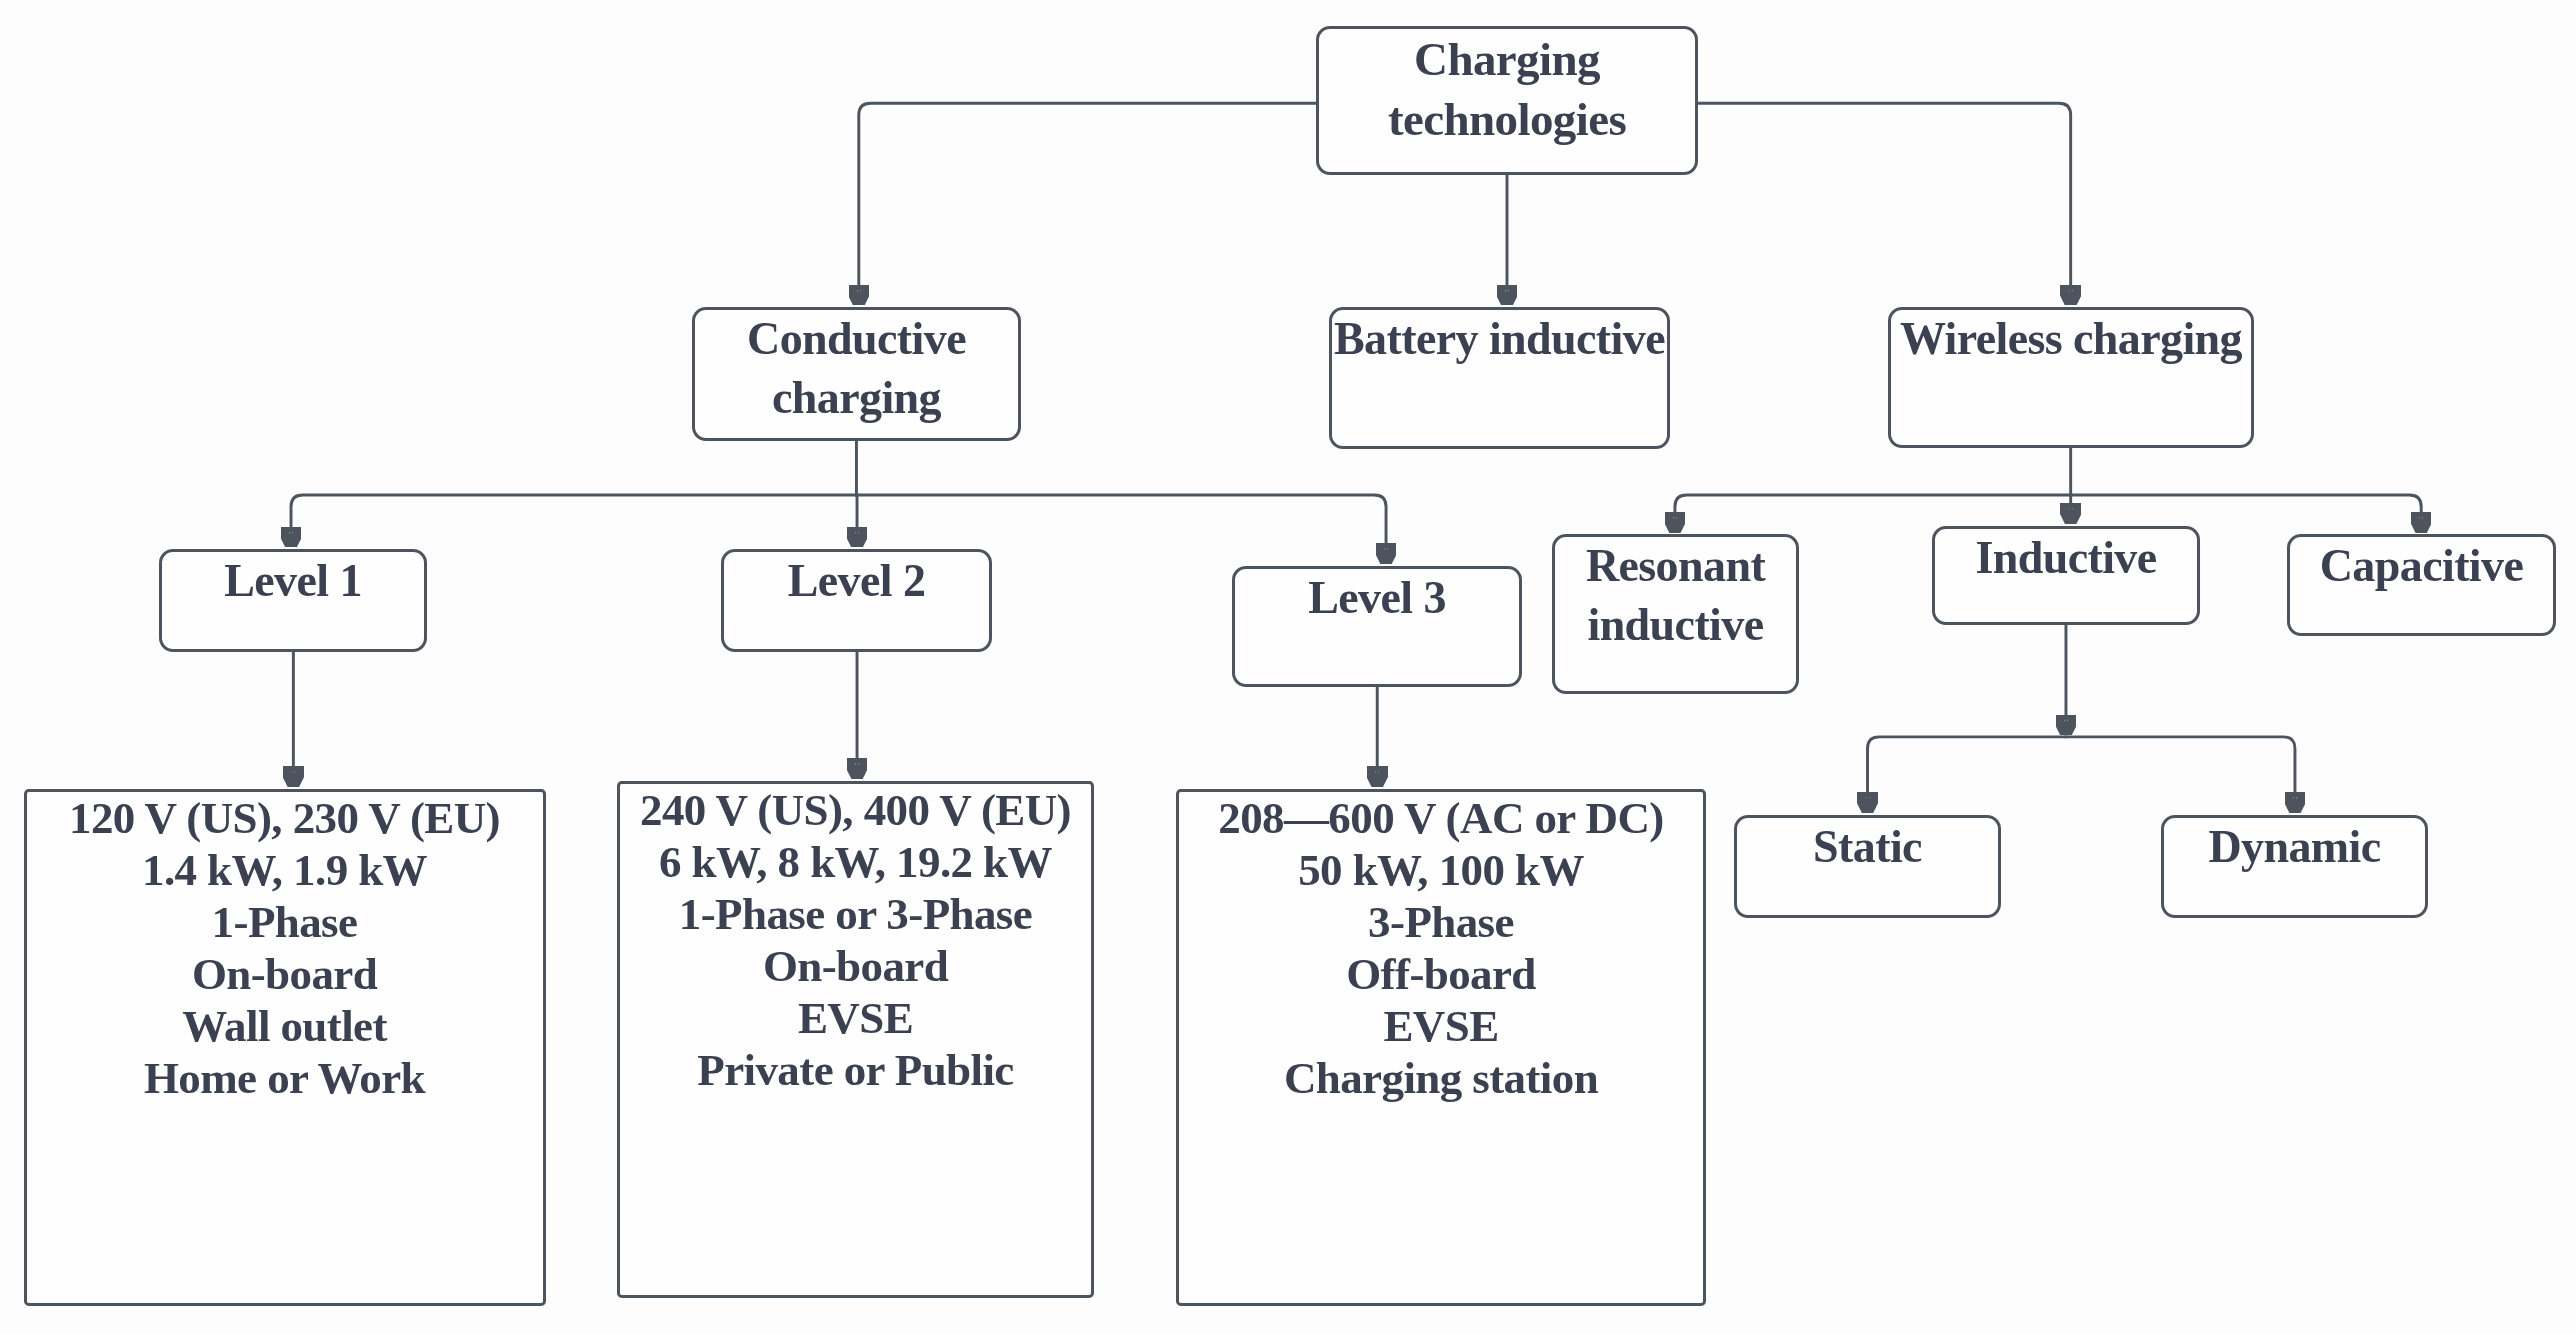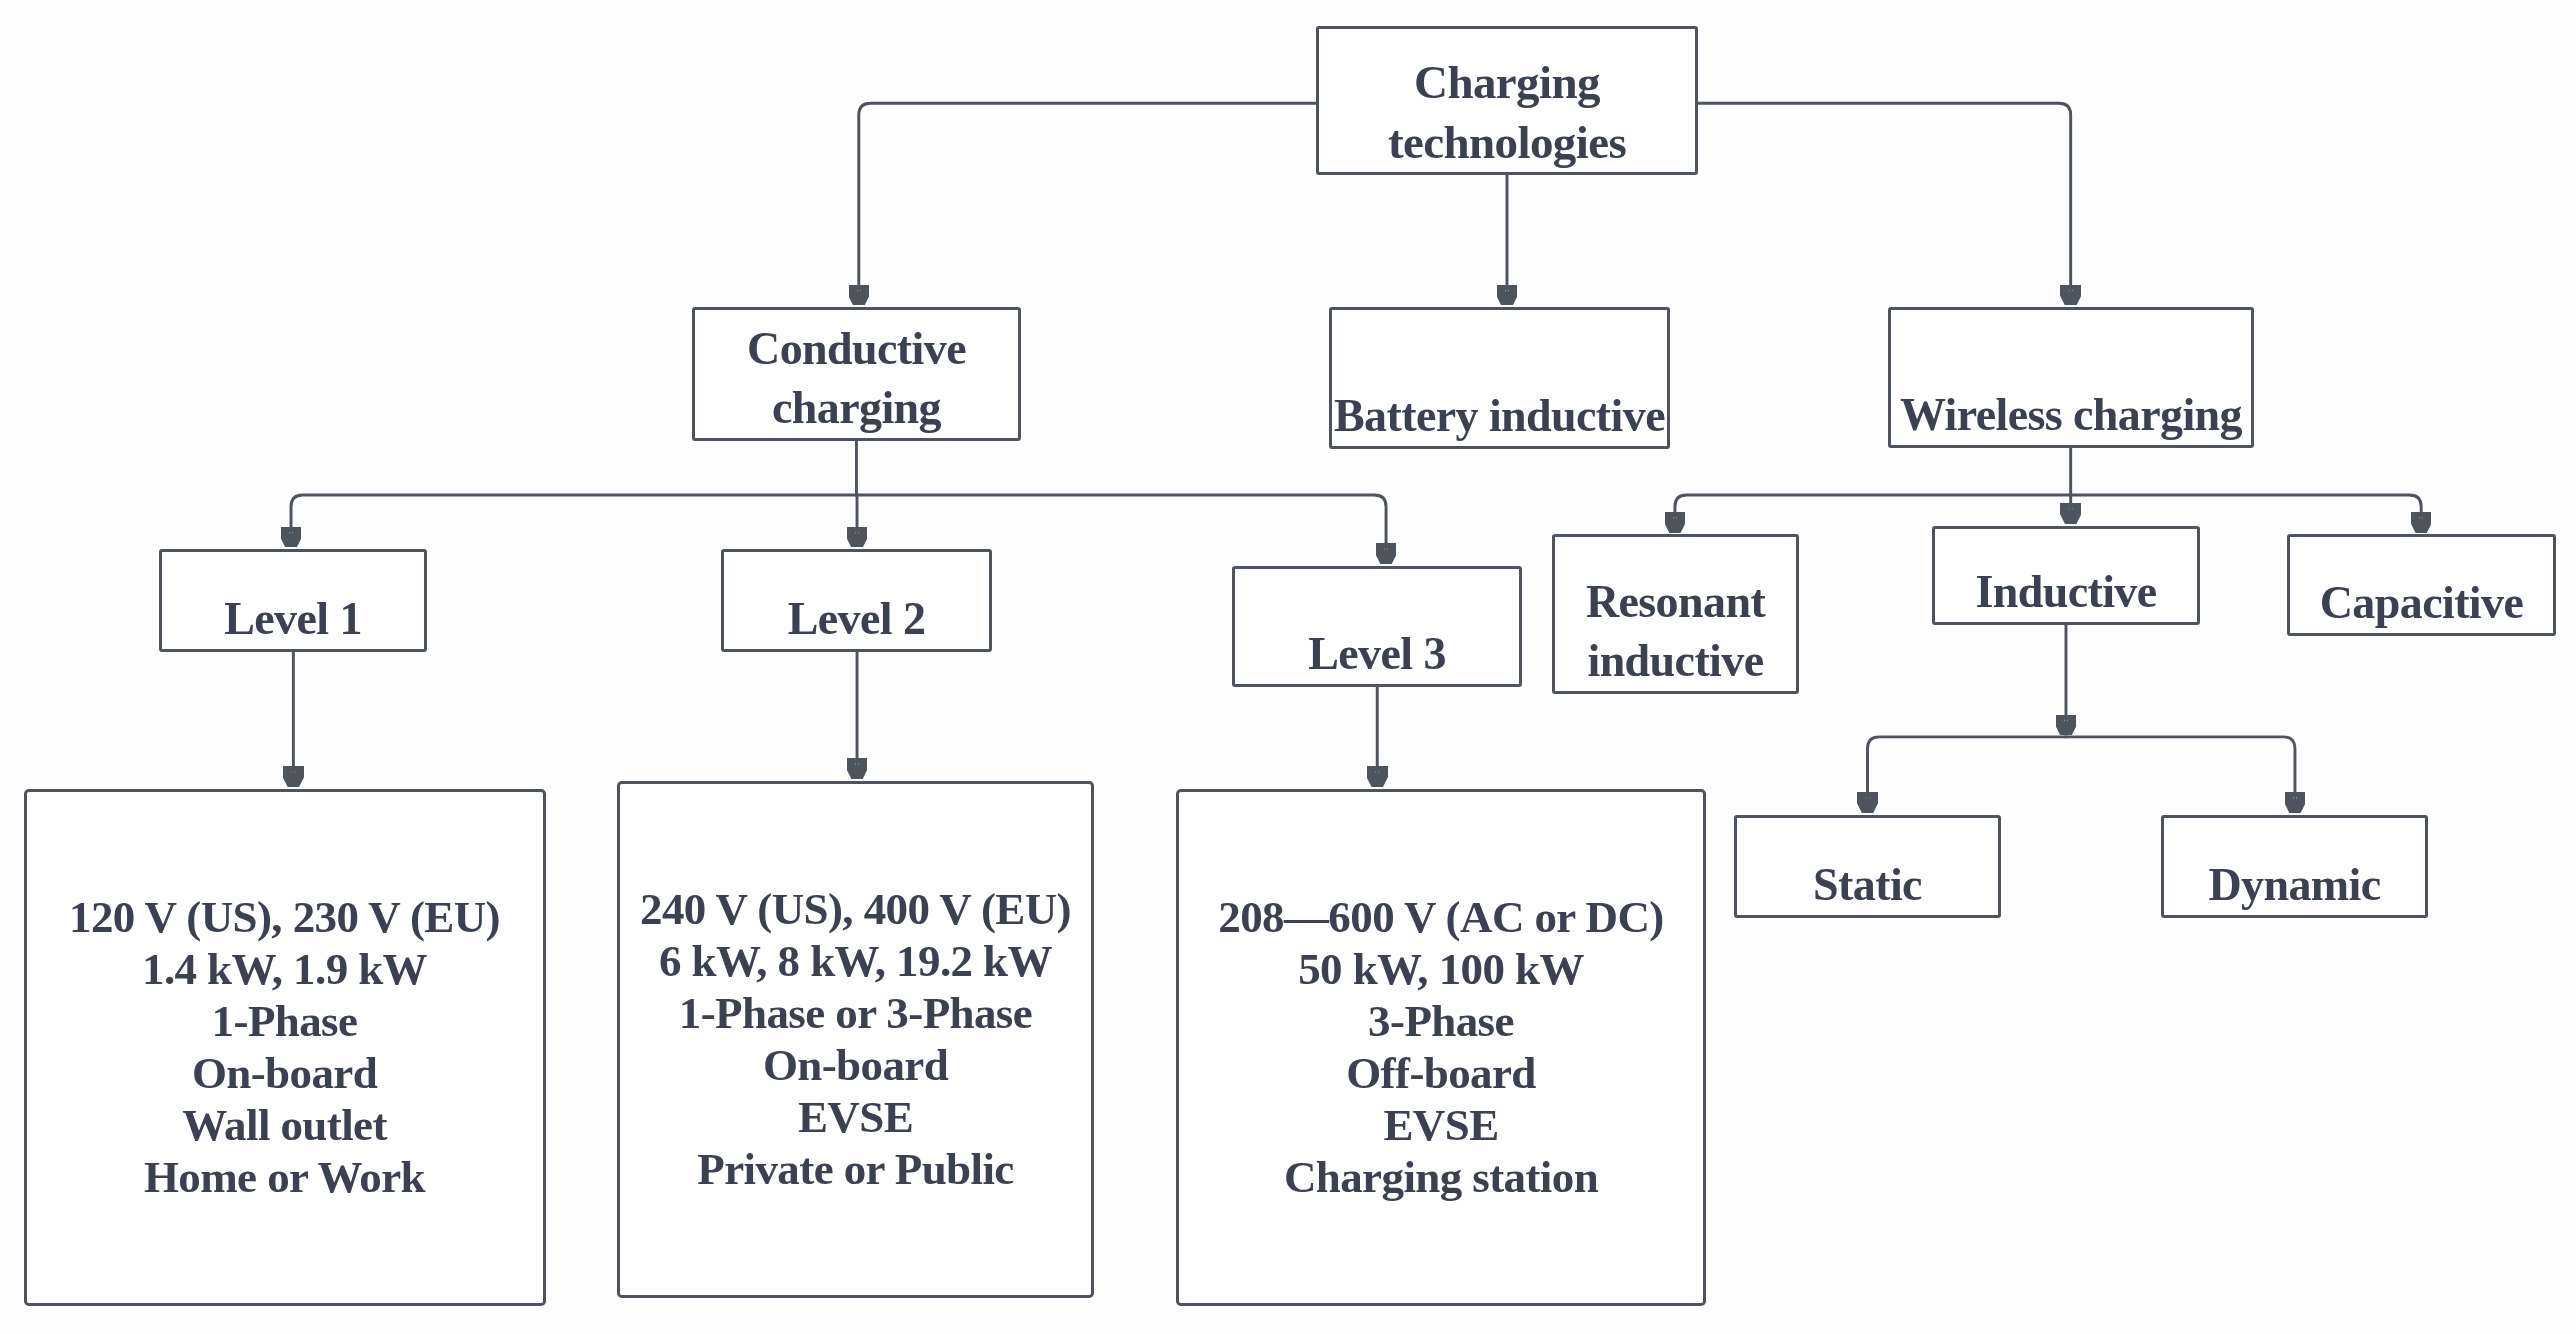--- a/index.html
+++ b/index.html
@@ -16,42 +16,41 @@
     font-family:"Liberation Serif","DejaVu Serif",serif;
     position:relative;overflow:hidden;
   }
   #canvas{position:relative;width:2576px;height:1334px;}
   #edges{position:absolute;left:0;top:0;width:2576px;height:1334px;}
   #edges path{fill:none;stroke:var(--line);stroke-width:5;stroke-linejoin:round;stroke-linecap:square;}
   .node{
     position:absolute;
     background:var(--fill);
     border:3.5px solid var(--border);
-    border-radius:3px;
-    display:flex;align-items:flex-end;justify-content:center;
+    border-radius:14px;
+    display:flex;align-items:flex-start;justify-content:center;
     text-align:center;
     color:var(--text);
     font-weight:bold;
   }
   .node-label{
     white-space:pre-line;
     font-size:46px;
     line-height:1.28;
     letter-spacing:-0.6px;
   }
   .node.root .node-label{font-size:47px;}
   .detail{
     position:absolute;
     background:var(--fill);
     border:3.5px solid var(--border);
     border-radius:4.7px;
     color:var(--text);
     font-weight:bold;
     text-align:center;
-    padding-top:99px;
   }
   .detail .spec-line{
     display:block;
     font-size:45px;
     line-height:52px;
     letter-spacing:-0.6px;
     white-space:nowrap;
   }
 </style>
 </head>

